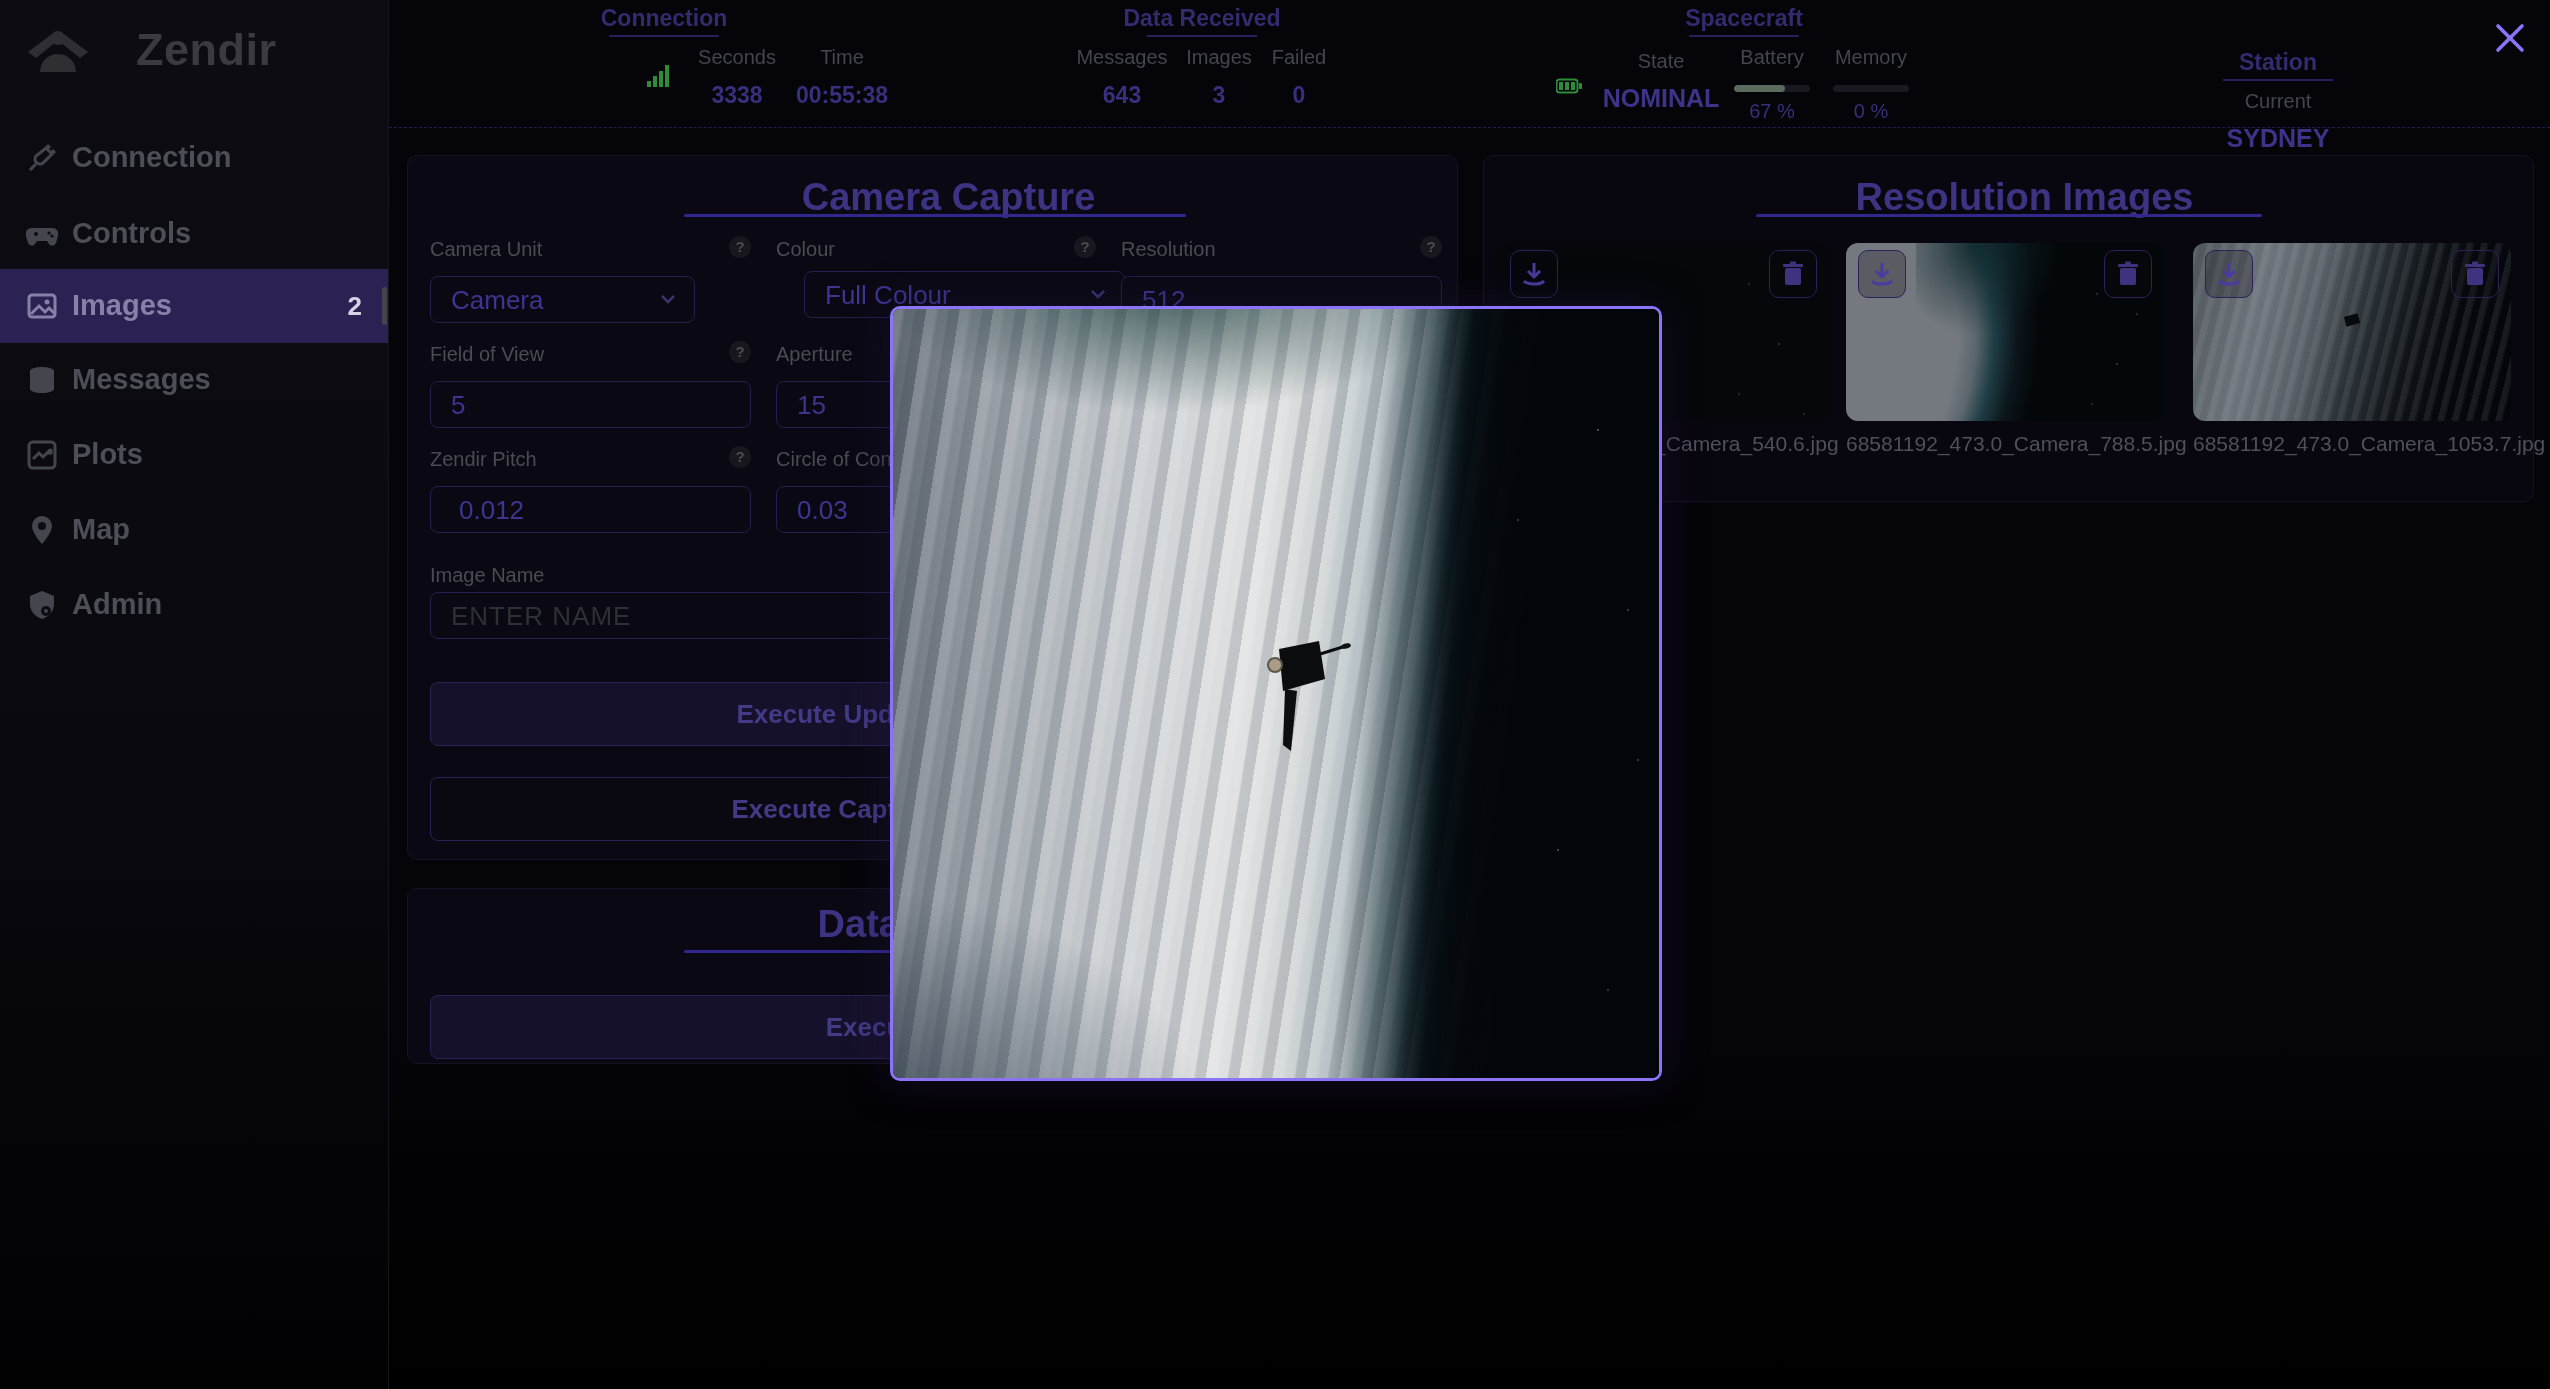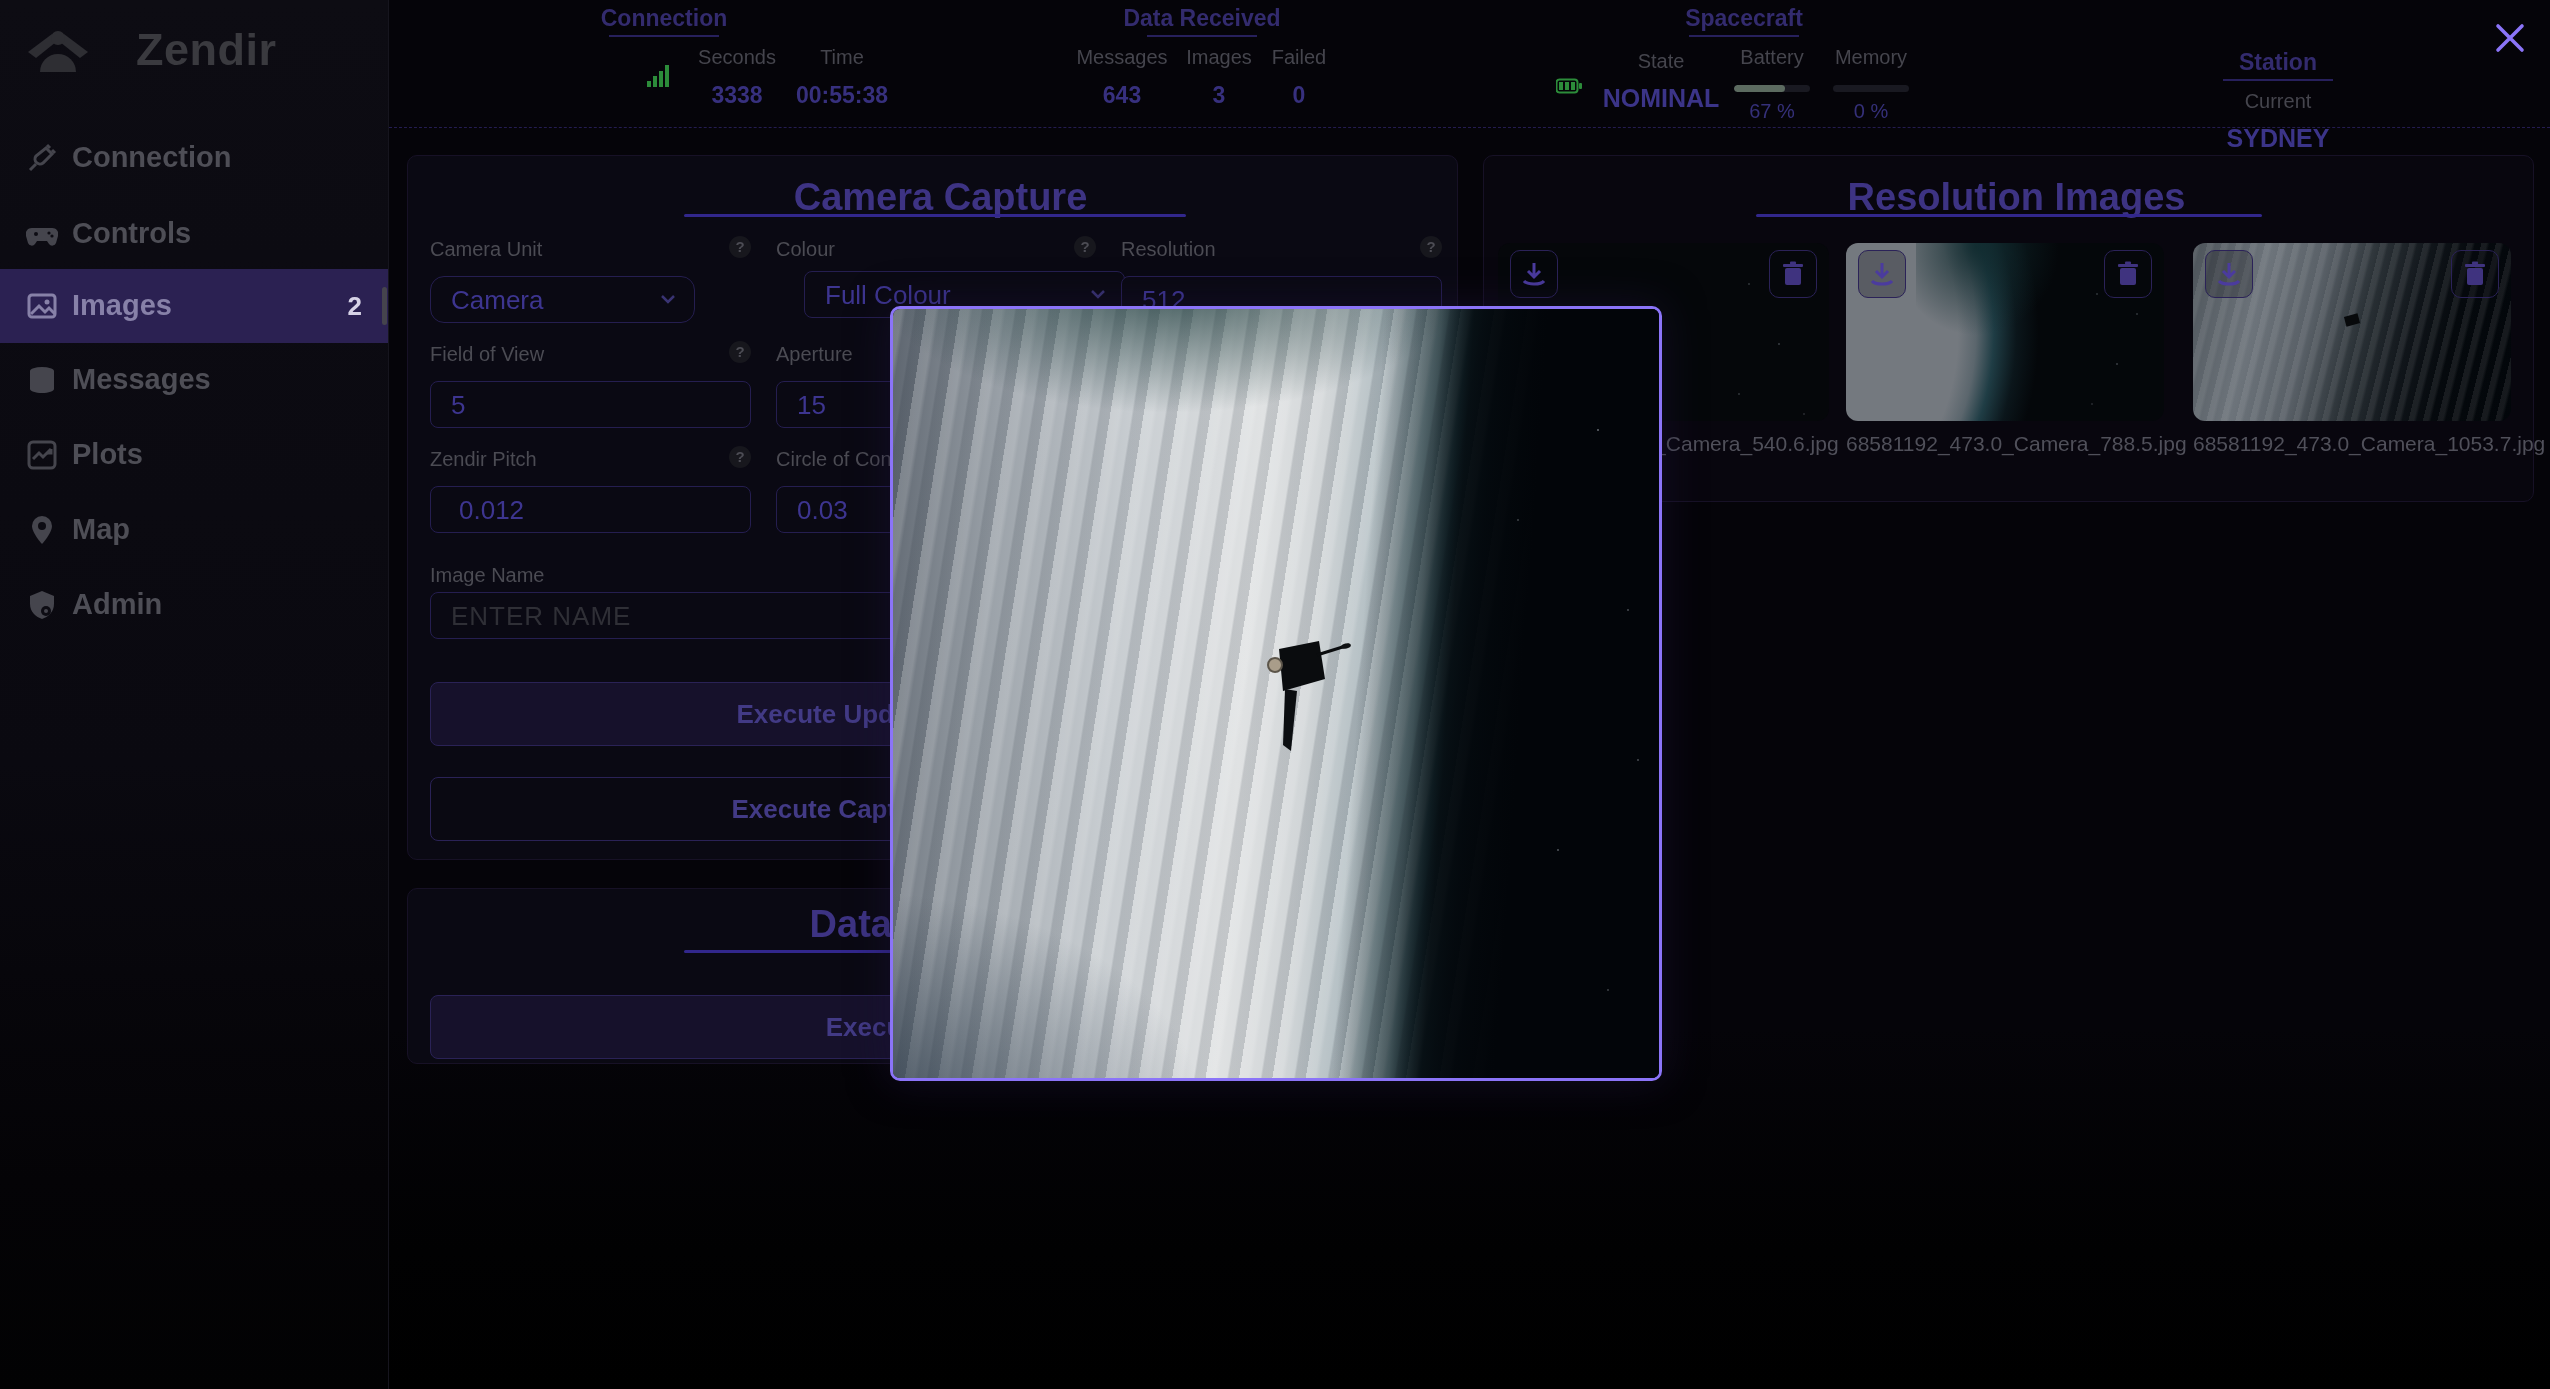--- a/index.html
+++ b/index.html
@@ -30,21 +30,21 @@
   .tb-label{font-size:20px;color:#45454d;}
   .tb-value{margin-top:13px;font-size:23px;color:#37307e;font-weight:600;}
   .tb-state-value{font-size:25px;font-weight:700;color:#3b3488;margin-top:11px;}
   .meter{position:relative;width:76px;height:7px;border-radius:4px;background:#191921;margin:16px auto 0 auto;overflow:hidden;}
   .meter-fill{position:absolute;left:0;top:0;height:100%;background:#5c6b60;border-radius:4px;}
   .meter-pct{font-size:20px;color:#353079;margin-top:8px;}
   .signal-icon{position:absolute;left:158px;top:62px;}
   .batt-icon{position:absolute;left:37px;top:78px;}
   
   .panel{position:absolute;background:#0a0913;border:1px solid #171126;border-radius:10px;}
-  .panel-title{position:absolute;left:8px;width:100%;text-align:center;font-size:38px;font-weight:700;color:#3d3383;}
+  .panel-title{position:absolute;left:16px;width:100%;text-align:center;font-size:38px;font-weight:700;color:#3d3383;}
   .panel-underline{position:absolute;height:3px;background:#32278c;border-radius:2px;}
   .field-label{position:absolute;font-size:20px;color:#4b4b53;white-space:nowrap;}
   .help-icon{position:absolute;width:22px;height:22px;border-radius:50%;background:#17171d;color:#4c4c54;
              font-size:15px;font-weight:700;text-align:center;line-height:22px;}
   .fbox{position:absolute;height:47px;border:1px solid #251e50;border-radius:8px;background:#0a0913;
         font-size:26px;color:#3d3590;line-height:47px;padding-left:20px;box-sizing:border-box;white-space:nowrap;overflow:hidden;}
   .fbox .chev{position:absolute;right:18px;top:14px;width:16px;height:16px;}
   .fbox.placeholder{color:#2f2f36;letter-spacing:1px;}
   .exec-btn{position:absolute;height:62px;border:1px solid #2a2256;border-radius:8px;background:#16112b;
             font-size:26px;font-weight:600;color:#423a85;text-align:center;line-height:62px;white-space:nowrap;overflow:hidden;}
@@ -245,21 +245,21 @@
       </div>
     </div>
   </div>
 
   <div class="panel" style="left:407px;top:155px;width:1049px;height:703px;">
     <div class="panel-title" style="top:20px">Camera Capture</div>
     <div class="panel-underline" style="left:276px;top:58px;width:502px;"></div>
 
     <div class="field-label" style="left:22px;top:82px">Camera Unit</div>
     <div class="help-icon" style="left:321px;top:80px">?</div>
-    <div class="fbox" style="left:22px;top:120px;width:265px;border-radius:14px;">
+    <div class="fbox" style="left:22px;top:120px;width:265px;">
       <span>Camera</span>
       <svg class="chev" viewBox="0 0 16 16">
           <path d="M2 5 l6 6 6 -6" fill="none" stroke="#393372" stroke-width="2.5"></path>
         </svg>
     </div>
 
     <div class="field-label" style="left:368px;top:82px">Colour</div>
     <div class="help-icon" style="left:666px;top:80px">?</div>
     <div class="fbox" style="left:368px;top:115px;width:321px;margin-left:28px;">
       <span>Full Colour</span>

